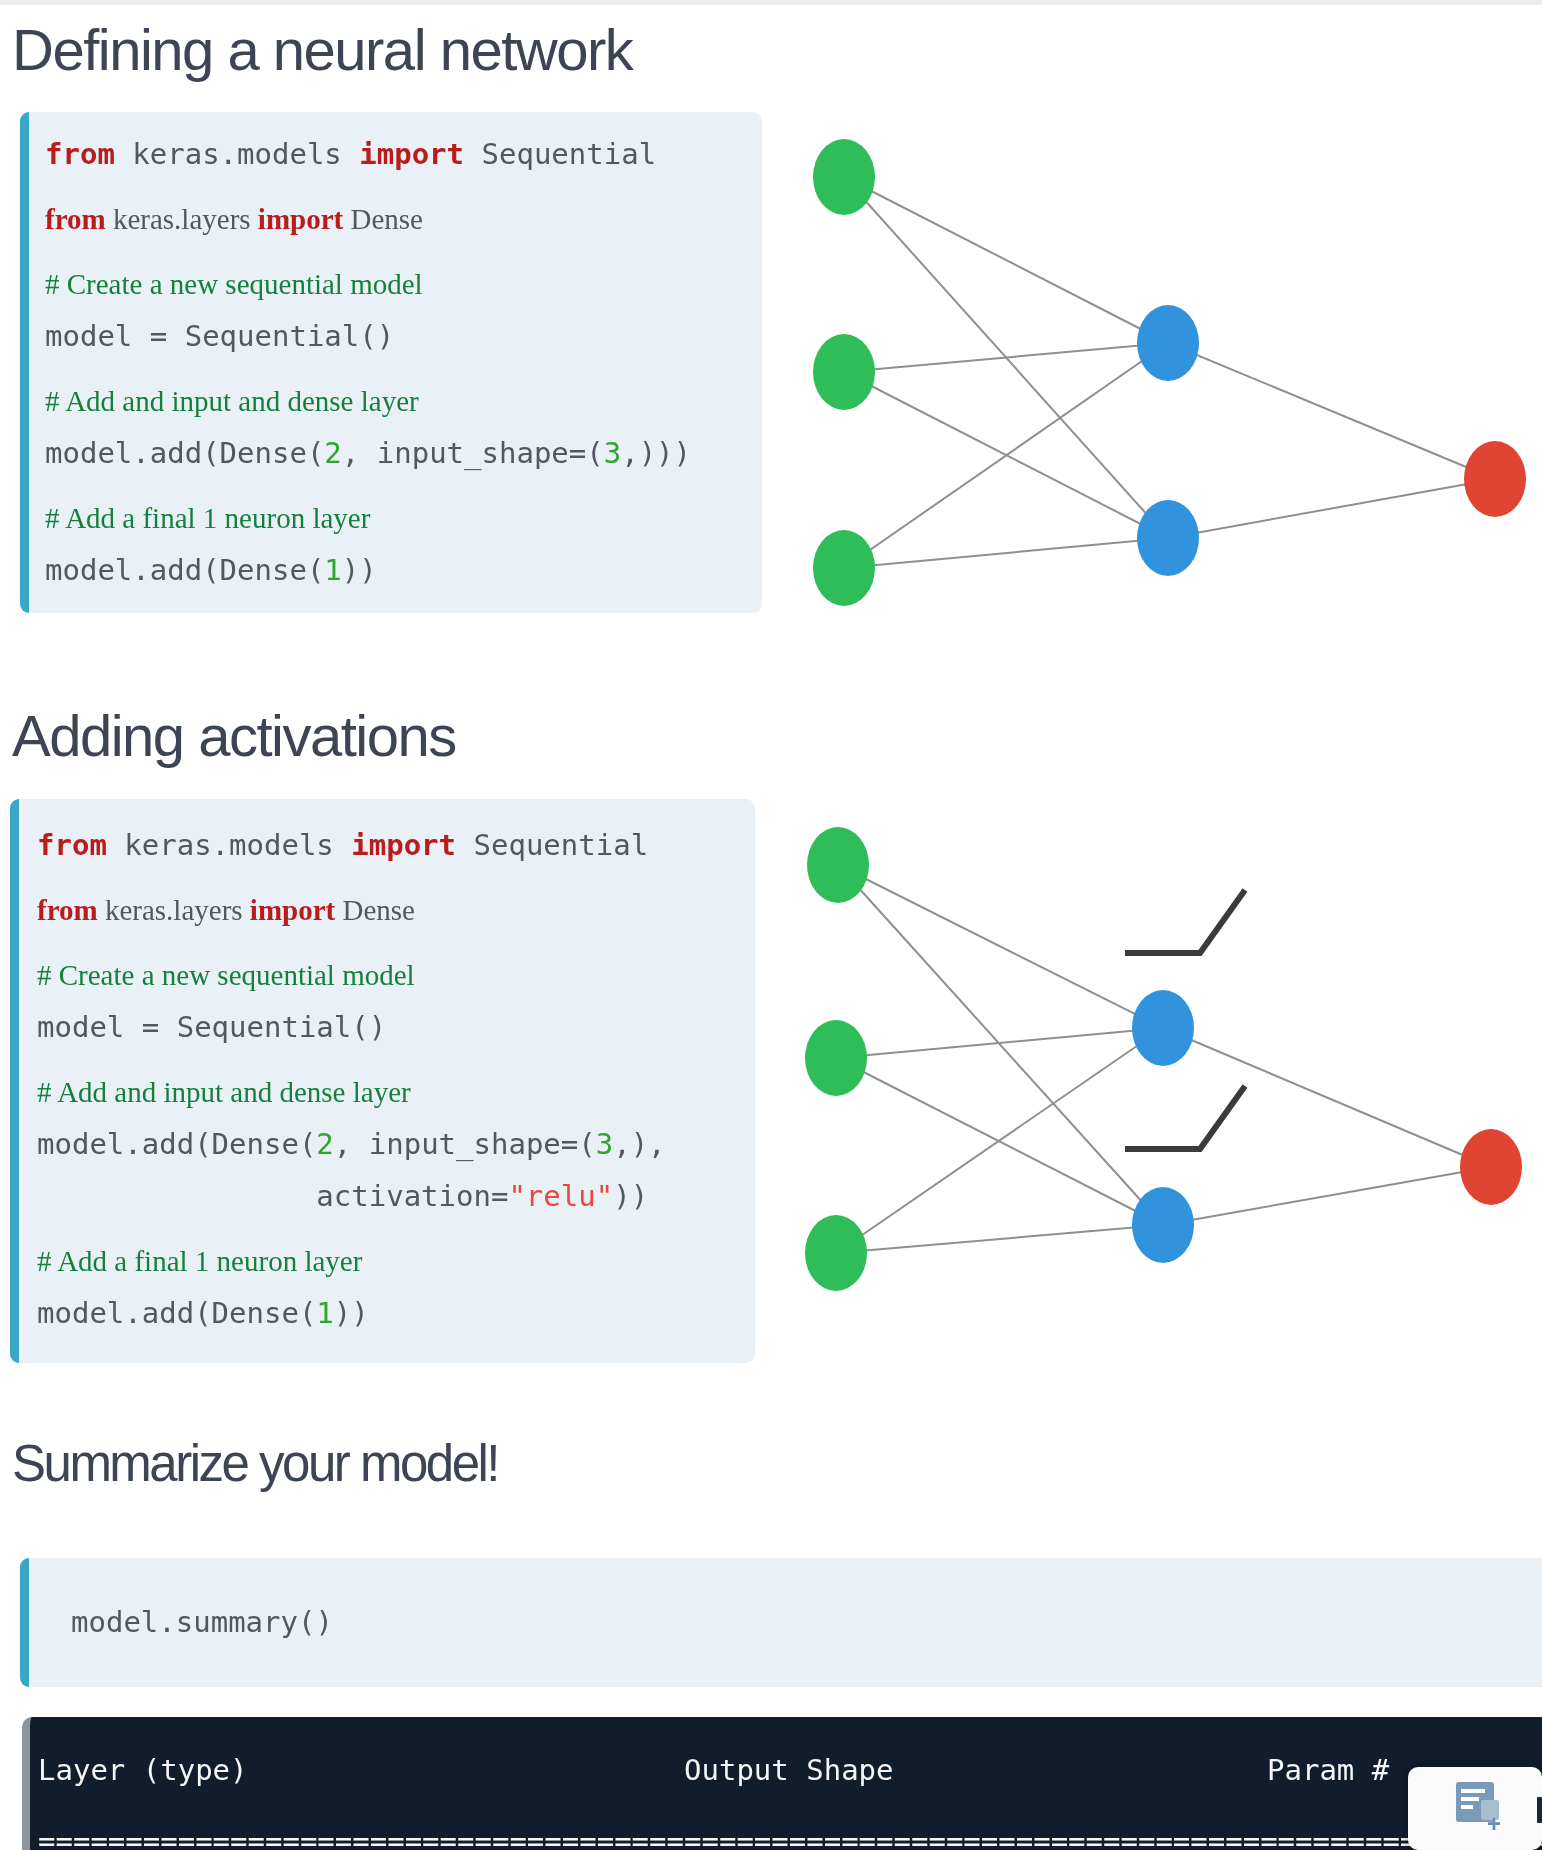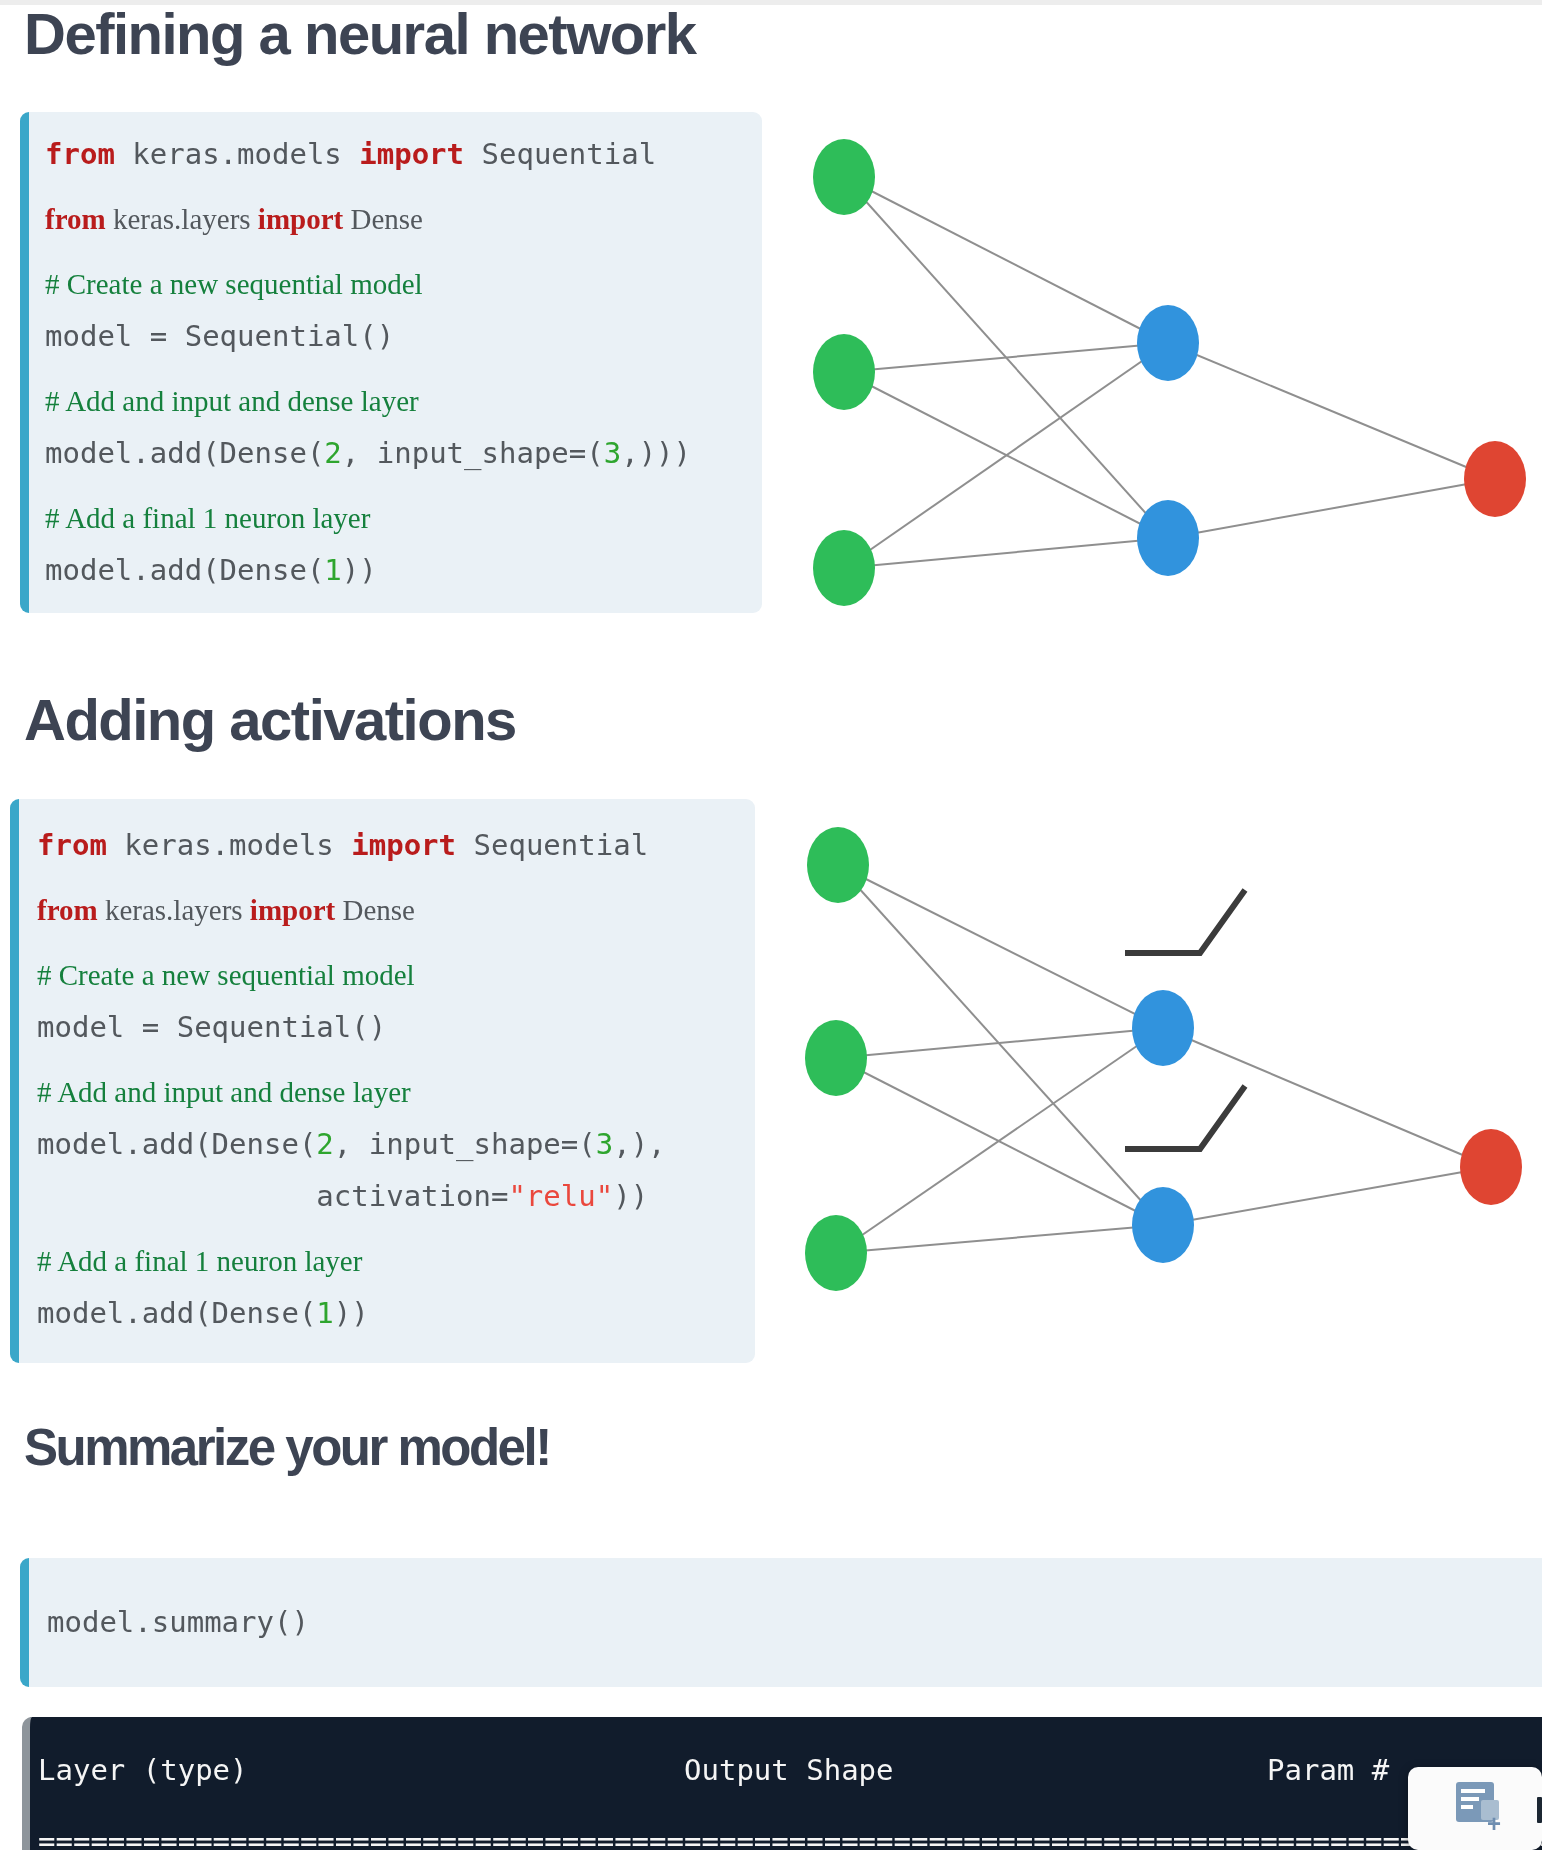--- a/index.html
+++ b/index.html
@@ -3,38 +3,38 @@
 <meta charset="utf-8">
 <style>
   html,body{margin:0;padding:0;}
   body{
     width:1542px;height:1850px;background:#ffffff;overflow:hidden;
     font-family:"Liberation Sans",sans-serif;position:relative;
   }
   .stage{position:absolute;left:0;top:0;width:1542px;height:1850px;}
   .topbar{position:absolute;left:0;top:0;width:1542px;height:5px;background:#ededed;}
   .h1{
-    position:absolute;left:24px;color:#3d4453;font-weight:bold;
-    letter-spacing:-1.5px;line-height:1.1;white-space:nowrap;
+    position:absolute;left:12px;color:#3d4453;font-weight:normal;
+    letter-spacing:-1.5px;line-height:1.1;white-space:nowrap;margin-top:16px;
   }
   .h1.s1{top:2px;font-size:58px;}
   .h1.s2{top:688px;font-size:58px;}
   .h1.s3{top:1420px;font-size:51px;letter-spacing:-2.5px;}
   .codeblock{
     position:absolute;background:#eaf1f6;border-left:9px solid #3aa7c9;
     border-radius:9px;box-sizing:border-box;
     font-family:"DejaVu Sans Mono","Liberation Mono",monospace;
     font-size:29px;color:#53585d;
   }
   .codeblock .ln{line-height:52px;white-space:pre;}
   .codeblock .ln.gap{margin-top:13px;font-family:Liberation Serif, serif;}
   .codeblock .ln:first-child{margin-top:0;}
   .cb1{left:20px;top:112px;width:742px;height:501px;padding:16px 10px 16px 16px;}
   .cb2{left:10px;top:799px;width:745px;height:564px;padding:20px 10px 20px 18px;}
-  .cb3{left:20px;top:1558px;width:1522px;height:129px;padding:38px 10px 38px 18px;border-radius:9px 0 0 9px;}
+  .cb3{left:20px;top:1558px;width:1522px;height:129px;padding:38px 10px 38px 42px;border-radius:9px 0 0 9px;}
   .tok-k{color:#b91c1c;font-weight:bold;}
   .tok-c{color:#15803d;}
   .tok-n{color:#2ea52e;}
   .tok-s{color:#ea483d;}
   .diagram{position:absolute;}
   .d1{left:770px;top:90px;}
   .d2{left:770px;top:820px;}
   .edge{stroke:#8f8f8f;stroke-width:2;fill:none;}
   .relu{stroke:#3b3b3b;stroke-width:6;fill:none;}
   .terminal{

